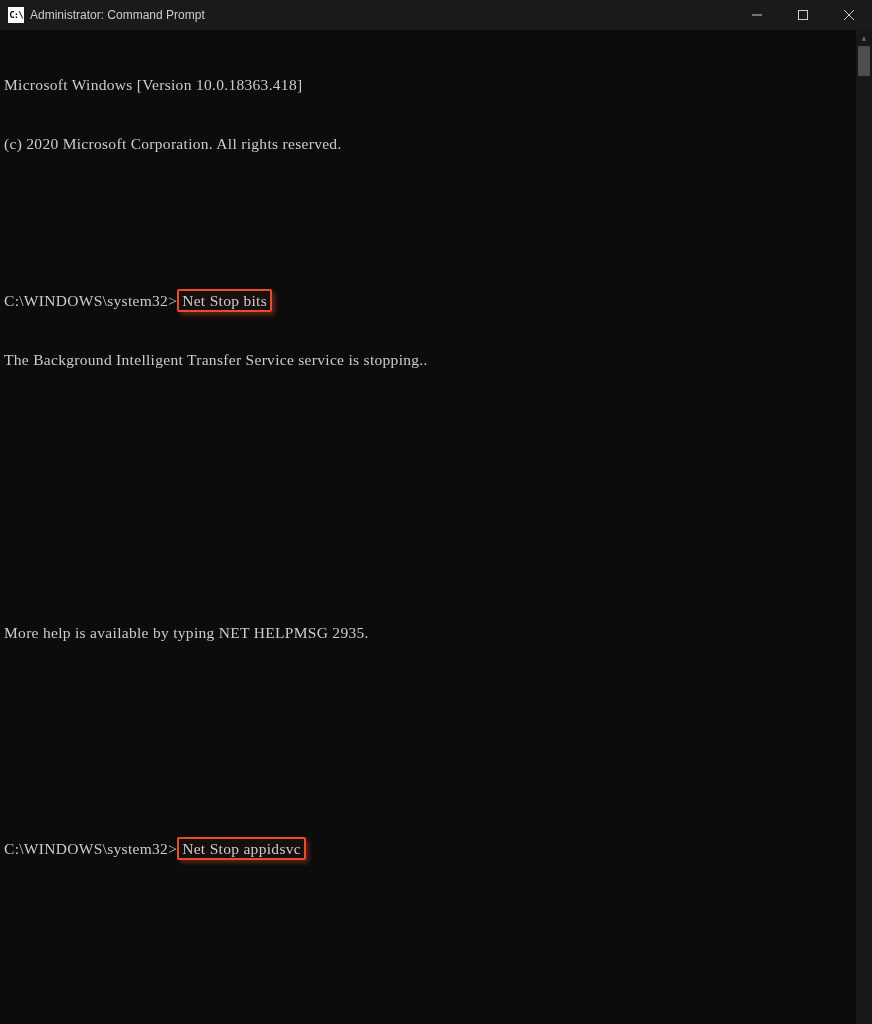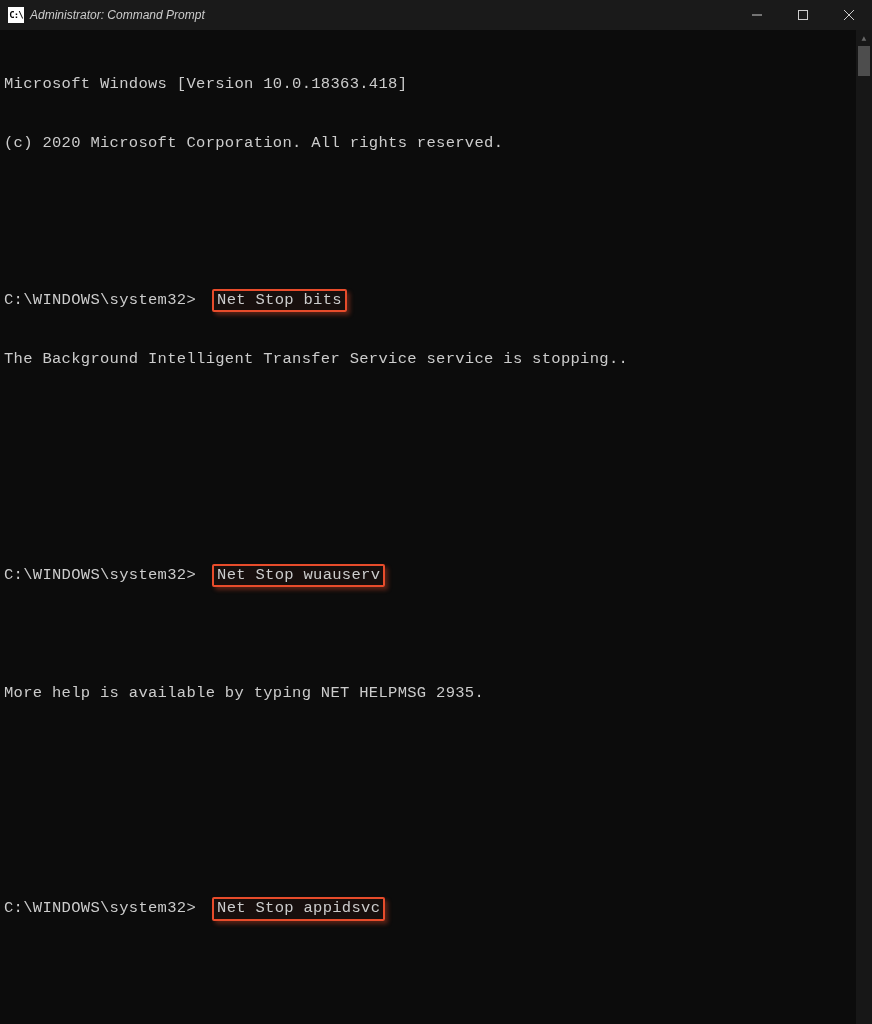--- a/index.html
+++ b/index.html
@@ -18,21 +18,21 @@
   }
   .title-icon {
     width: 16px; height: 16px;
     margin: 0 6px 0 8px;
     background: #fff;
     display: flex; align-items: center; justify-content: center;
     font-family: Consolas, monospace;
     font-size: 9px; font-weight: bold; color: #000;
     letter-spacing: -1px;
   }
-  .title-text { flex: 0 0 auto; font-style: italic; }
+  .title-text { flex: 0 0 auto; }
   .title-spacer { flex: 1 1 auto; }
   .win-btn {
     width: 46px; height: 30px;
     display: flex; align-items: center; justify-content: center;
     color: #ccc;
   }
   .win-btn svg { width: 10px; height: 10px; stroke: #ccc; stroke-width: 1; fill: none; }
 
   .client {
     position: relative;
@@ -60,30 +60,30 @@
   }
 
   .term {
     padding: 6px 0 0 4px;
     font-size: 15.5px;
     line-height: 19.5px;
     letter-spacing: 0.3px;
     white-space: pre;
     color: #cccccc;
   }
-  .line { display: block; }
+  .line { display: block; font-family: Liberation Serif, serif; }
 
   .hl {
     display: inline-block;
     border: 2px solid #e84c2b;
     background: rgba(232,76,43,0.05);
     box-shadow: 3px 3px 4px rgba(232,76,43,0.35);
     border-radius: 2px;
     padding: 0 3px;
-    margin: -1px 16px;
+    margin: -1px 0;
   }
 </style>
 </head>
 <body>
 
 <div class="titlebar">
   <div class="title-icon">C:\</div>
   <div class="title-text">Administrator: Command Prompt</div>
   <div class="title-spacer"></div>
   <div class="win-btn">
@@ -110,21 +110,20 @@
     <span class="line">(c) 2020 Microsoft Corporation. All rights reserved.</span>
     <span class="line"> </span>
 
     
     <span class="line"><span>C:\WINDOWS\system32&gt;</span><span class="hl">Net Stop bits</span></span>
     <span class="line">The Background Intelligent Transfer Service service is stopping..</span>
     <span class="line">&nbsp;</span>
     <span class="line"> </span>
 
     
-    <span class="line"><span>C:\WINDOWS\system32&gt;</span><span class="hl">Net Stop wuauserv</span></span>
     <span class="line">&nbsp;</span>
     <span class="line">More help is available by typing NET HELPMSG 2935.</span>
     <span class="line">&nbsp;</span>
     <span class="line"> </span>
 
     
     <span class="line"><span>C:\WINDOWS\system32&gt;</span><span class="hl">Net Stop appidsvc</span></span>
     
     
     

